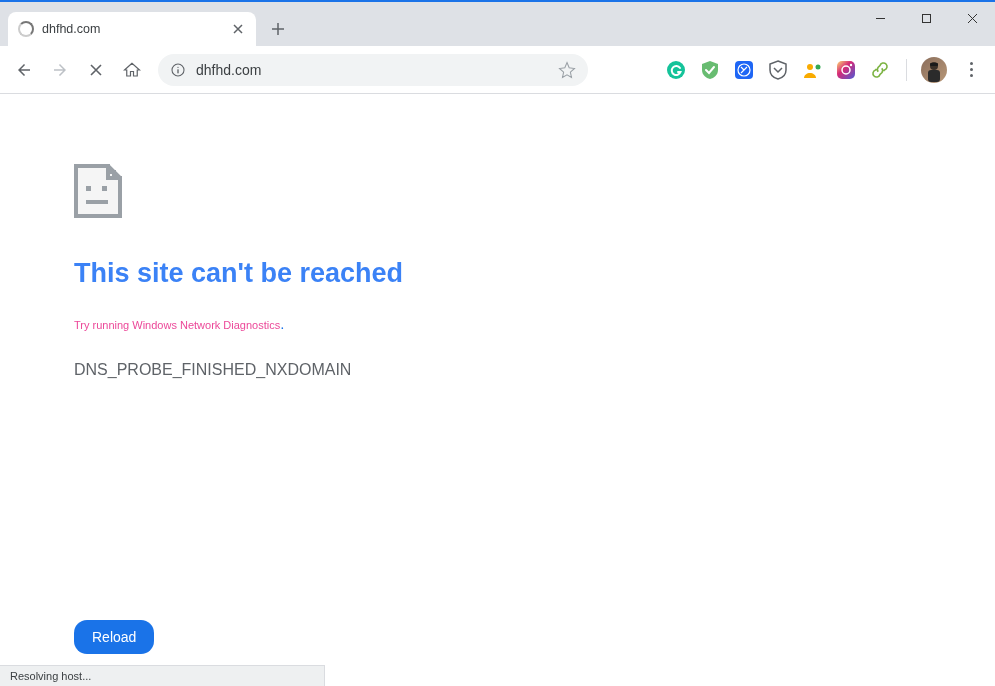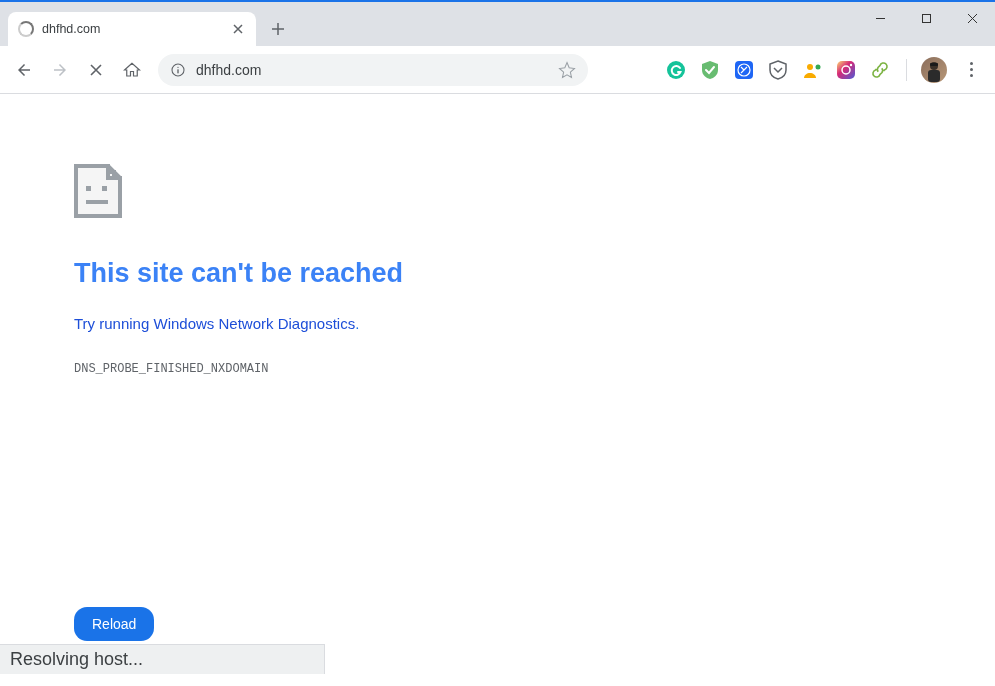--- a/index.html
+++ b/index.html
@@ -101,40 +101,40 @@
   .menu-dots span { width:3px; height:3px; background:#5f6368; border-radius:50%; }
   
   .content {
     padding: 70px 0 0 74px;
     color:#202124;
   }
   .sad-icon { margin-bottom:36px; }
   .err-title { font-size:27px; font-weight:600; color:#3b82f6; margin-bottom:26px; }
   .err-desc { font-size:15px; color:#5f6368; margin-bottom:18px; }
   .err-desc strong { color:#202124; font-weight:600; }
-  .diag-link { font-size:15px; color:#1d4ed8; cursor:pointer; display:inline-block; margin-bottom:30px;}
-  .err-code { font-size:12px; color:#5f6368;font-family:Liberation Mono, monospace; }
+  .diag-link { font-size:11px; color:#ec4899; cursor:pointer; display:inline-block; margin-bottom:30px;}
+  .err-code { font-size:16px; color:#5f6368; }
   .reload-btn {
     position:absolute;
     left:74px;
-    bottom:45px;
+    bottom:32px;
     background:#1a73e8;
     color:#fff;
     border:none;
     padding:9px 18px;
     font-size:14px;
     border-radius:13px;
     cursor:pointer;
   }
   .status-bar {
     position:absolute;
-    left:0; bottom:12px;
+    left:0; bottom:0;
     background:#eef0f1;
     color:#3c4043;
-    font-size:18px;
+    font-size:11px;
     padding:4px 10px;
     width:325px;
     border-top:1px solid #dadce0;
     border-right:1px solid #dadce0;
   }
 </style>
 </head>
 <body>
 
 <div class="titlebar">

